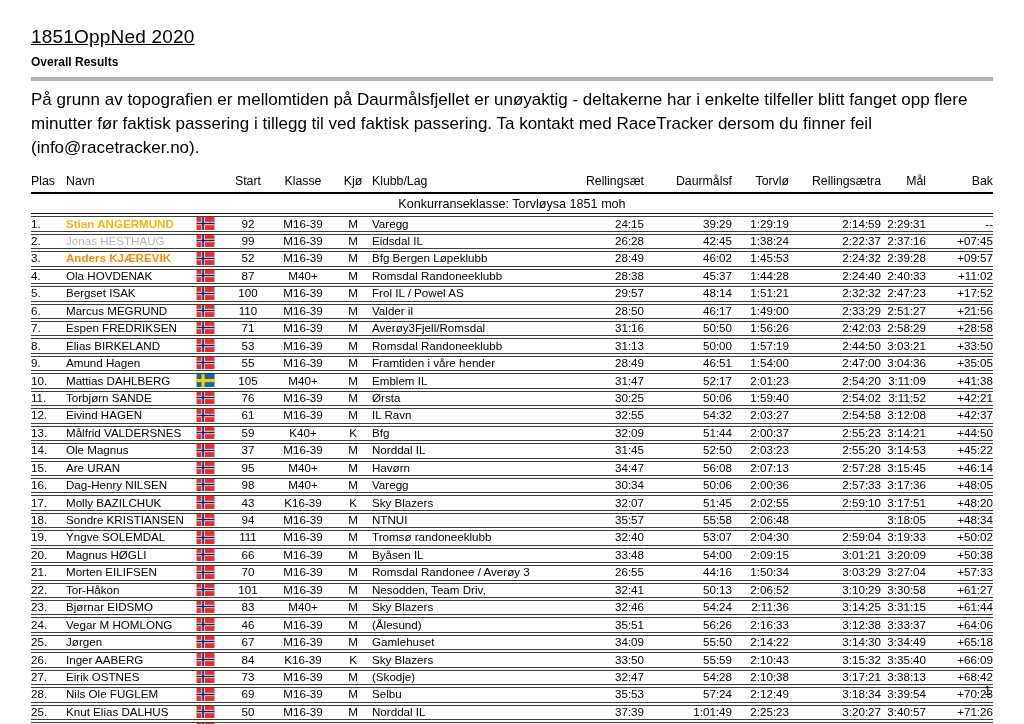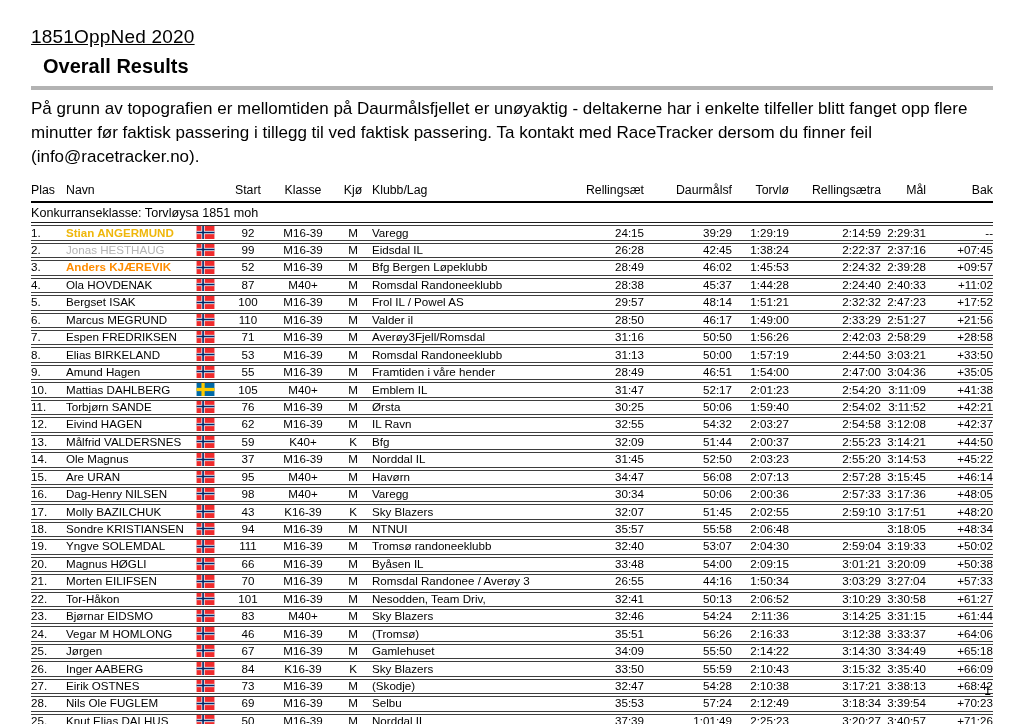--- a/index.html
+++ b/index.html
@@ -1,27 +1,27 @@
 <!DOCTYPE html>
 <html><head>
 <meta charset="utf-8">
 <style>
   html,body{margin:0;padding:0;background:#ffffff;}
   body{width:1024px;height:724px;font-family:"Liberation Sans",sans-serif;color:#000;position:relative;overflow:hidden;}
   .page{position:absolute;inset:0;background:#fff;}
   .content{padding:26px 31px 0 31px;}
   .title{font-size:19px;font-weight:400;text-decoration:underline;margin:0 0 7px 0;letter-spacing:.2px;}
-  .subtitle{font-size:20px;font-weight:700;margin:0 0 8px 12px;}
+  .subtitle{font-size:12px;font-weight:700;margin:0 0 8px 0;}
   .gray-bar{height:4px;background:#b3b3b3;margin:0 0 7px 0;}
   .disclaimer{font-size:17px;line-height:1.42;margin:0 0 10px 0;}
   table.results{width:962px;border-collapse:separate;border-spacing:0 2px;table-layout:fixed;}
   th,td{white-space:nowrap;overflow:hidden;}
   th{font-size:12.3px;font-weight:400;border-bottom:2px solid #000;padding:2px 0 3px 0;line-height:15px;}
   td{font-size:11.6px;line-height:12px;padding:0 0 1px 0;}
-  tr.section-row td{font-size:12.6px;line-height:14px;padding:1px 0 2px 0;border-bottom:1px solid #1a1a1a;}
+  tr.section-row td{font-size:12.6px;line-height:14px;padding:1px 0 2px 0;border-bottom:1px solid #1a1a1a;text-align:center;}
   tr.data-row td{border-top:1px solid #3d3d3d;border-bottom:1px solid #3d3d3d;}
   .al{text-align:left;} .ac{text-align:center;} .ar{text-align:right;}
   .flag{display:inline-block;vertical-align:middle;margin-top:-2px;}
   .end-rule{width:962px;height:2px;border-top:2px solid #2e2e2e;border-bottom:2px solid #2e2e2e;margin-top:1px;}
   .page-number{position:absolute;right:33px;bottom:26px;font-size:12px;}
 </style>
 </head>
 <body>
 
 <div class="page">
@@ -301,21 +301,21 @@
           <tr class="data-row">
             <td class="al">12.</td>
             <td class="al">Eivind HAGEN</td>
             <td class="al"><svg class="flag" width="19" height="13" viewBox="0 0 22 16">
                 <rect width="22" height="16" fill="#ef2b2d"></rect>
                 <rect x="6" width="4" height="16" fill="#ffffff"></rect>
                 <rect y="6" width="22" height="4" fill="#ffffff"></rect>
                 <rect x="7" width="2" height="16" fill="#002868"></rect>
                 <rect y="7" width="22" height="2" fill="#002868"></rect>
               </svg></td>
-            <td class="ac">62</td>
+            <td class="ac">61</td>
             <td class="ac">M16-39</td>
             <td class="ac">M</td>
             <td class="al">IL Ravn</td>
             <td class="ar">32:55</td>
             <td class="ar">54:32</td>
             <td class="ar">2:03:27</td>
             <td class="ar">2:54:58</td>
             <td class="ar">3:12:08</td>
             <td class="ar">+42:37</td>
           </tr>
@@ -556,21 +556,21 @@
             <td class="al"><svg class="flag" width="19" height="13" viewBox="0 0 22 16">
                 <rect width="22" height="16" fill="#ef2b2d"></rect>
                 <rect x="6" width="4" height="16" fill="#ffffff"></rect>
                 <rect y="6" width="22" height="4" fill="#ffffff"></rect>
                 <rect x="7" width="2" height="16" fill="#002868"></rect>
                 <rect y="7" width="22" height="2" fill="#002868"></rect>
               </svg></td>
             <td class="ac">46</td>
             <td class="ac">M16-39</td>
             <td class="ac">M</td>
-            <td class="al">(Tromsø)</td>
+            <td class="al">(Ålesund)</td>
             <td class="ar">35:51</td>
             <td class="ar">56:26</td>
             <td class="ar">2:16:33</td>
             <td class="ar">3:12:38</td>
             <td class="ar">3:33:37</td>
             <td class="ar">+64:06</td>
           </tr>
           <tr class="data-row">
             <td class="al">25.</td>
             <td class="al">Jørgen</td>

